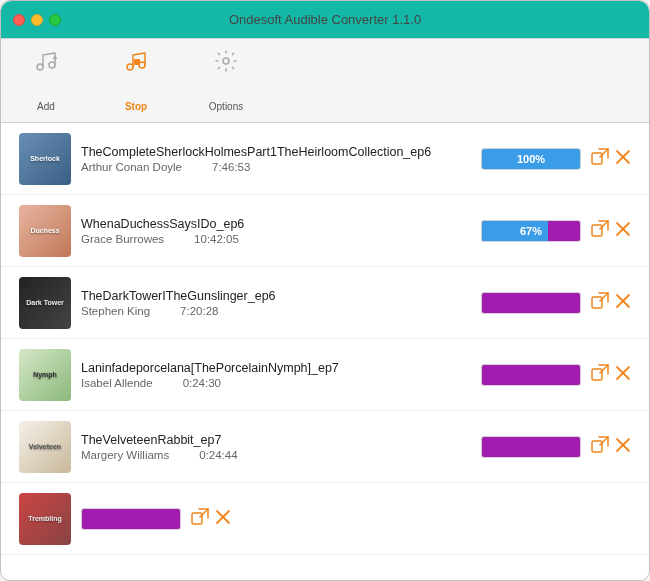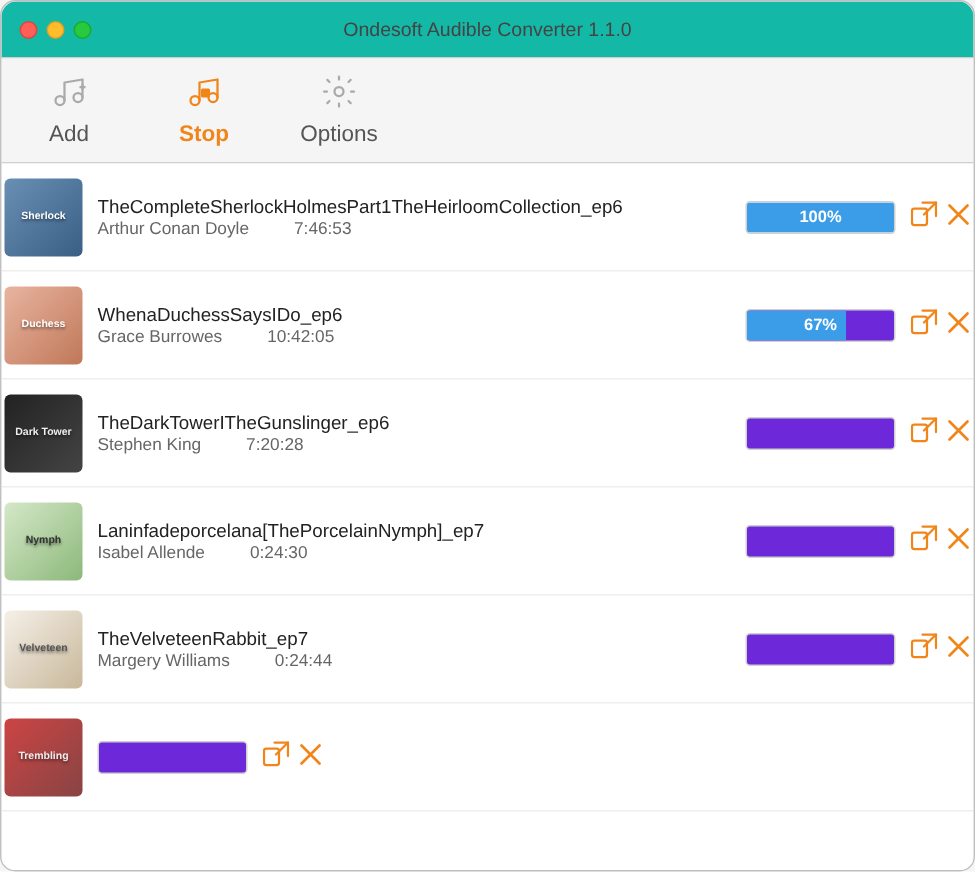--- a/index.html
+++ b/index.html
@@ -67,39 +67,40 @@
       padding: 4px 8px;
     }
     .toolbar-btn .icon {
       font-size: 22px;
       color: #aaa;
     }
     .toolbar-btn.active .icon {
       color: #f0851a;
     }
     .toolbar-btn .label {
-      font-size: 15px;
+      font-size: 10px;
       color: #555;
+      margin-top: 20px;
     }
     .toolbar-btn.active .label {
       color: #f0851a;
       font-weight: 700;
     }
     
     .content {
       flex: 1;
       overflow-y: auto;
       background: #fff;
     }
     
     .book-row {
       display: flex;
       flex-direction: row;
       align-items: center;
-      padding: 8px 2px;
+      padding: 8px 18px;
       border-bottom: 1px solid #eee;
       gap: 10px;
       min-height: 72px;
     }
     .book-cover {
       width: 52px;
       height: 52px;
       flex-shrink: 0;
       border-radius: 4px;
       overflow: hidden;
@@ -137,21 +138,21 @@
       width: 100px;
       flex-shrink: 0;
       display: flex;
       align-items: center;
     }
     .progress-bar-outer {
       width: 100px;
       height: 22px;
       border: 1px solid #d0d0d0;
       border-radius: 3px;
-      background: #6d28d9;
+      background: #a21caf;
       overflow: hidden;
       position: relative;
     }
     .progress-bar-fill {
       height: 100%;
       background: #3b9de8;
       display: flex;
       align-items: center;
       justify-content: center;
     }

